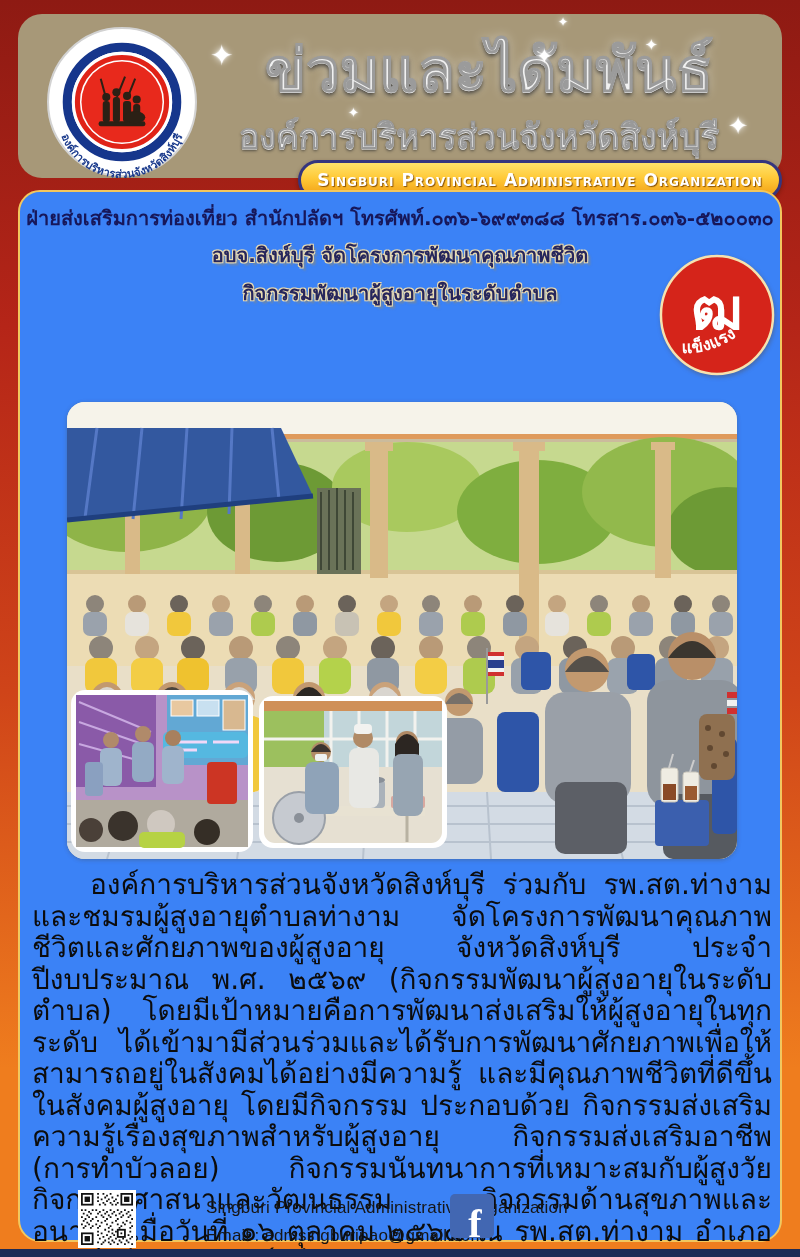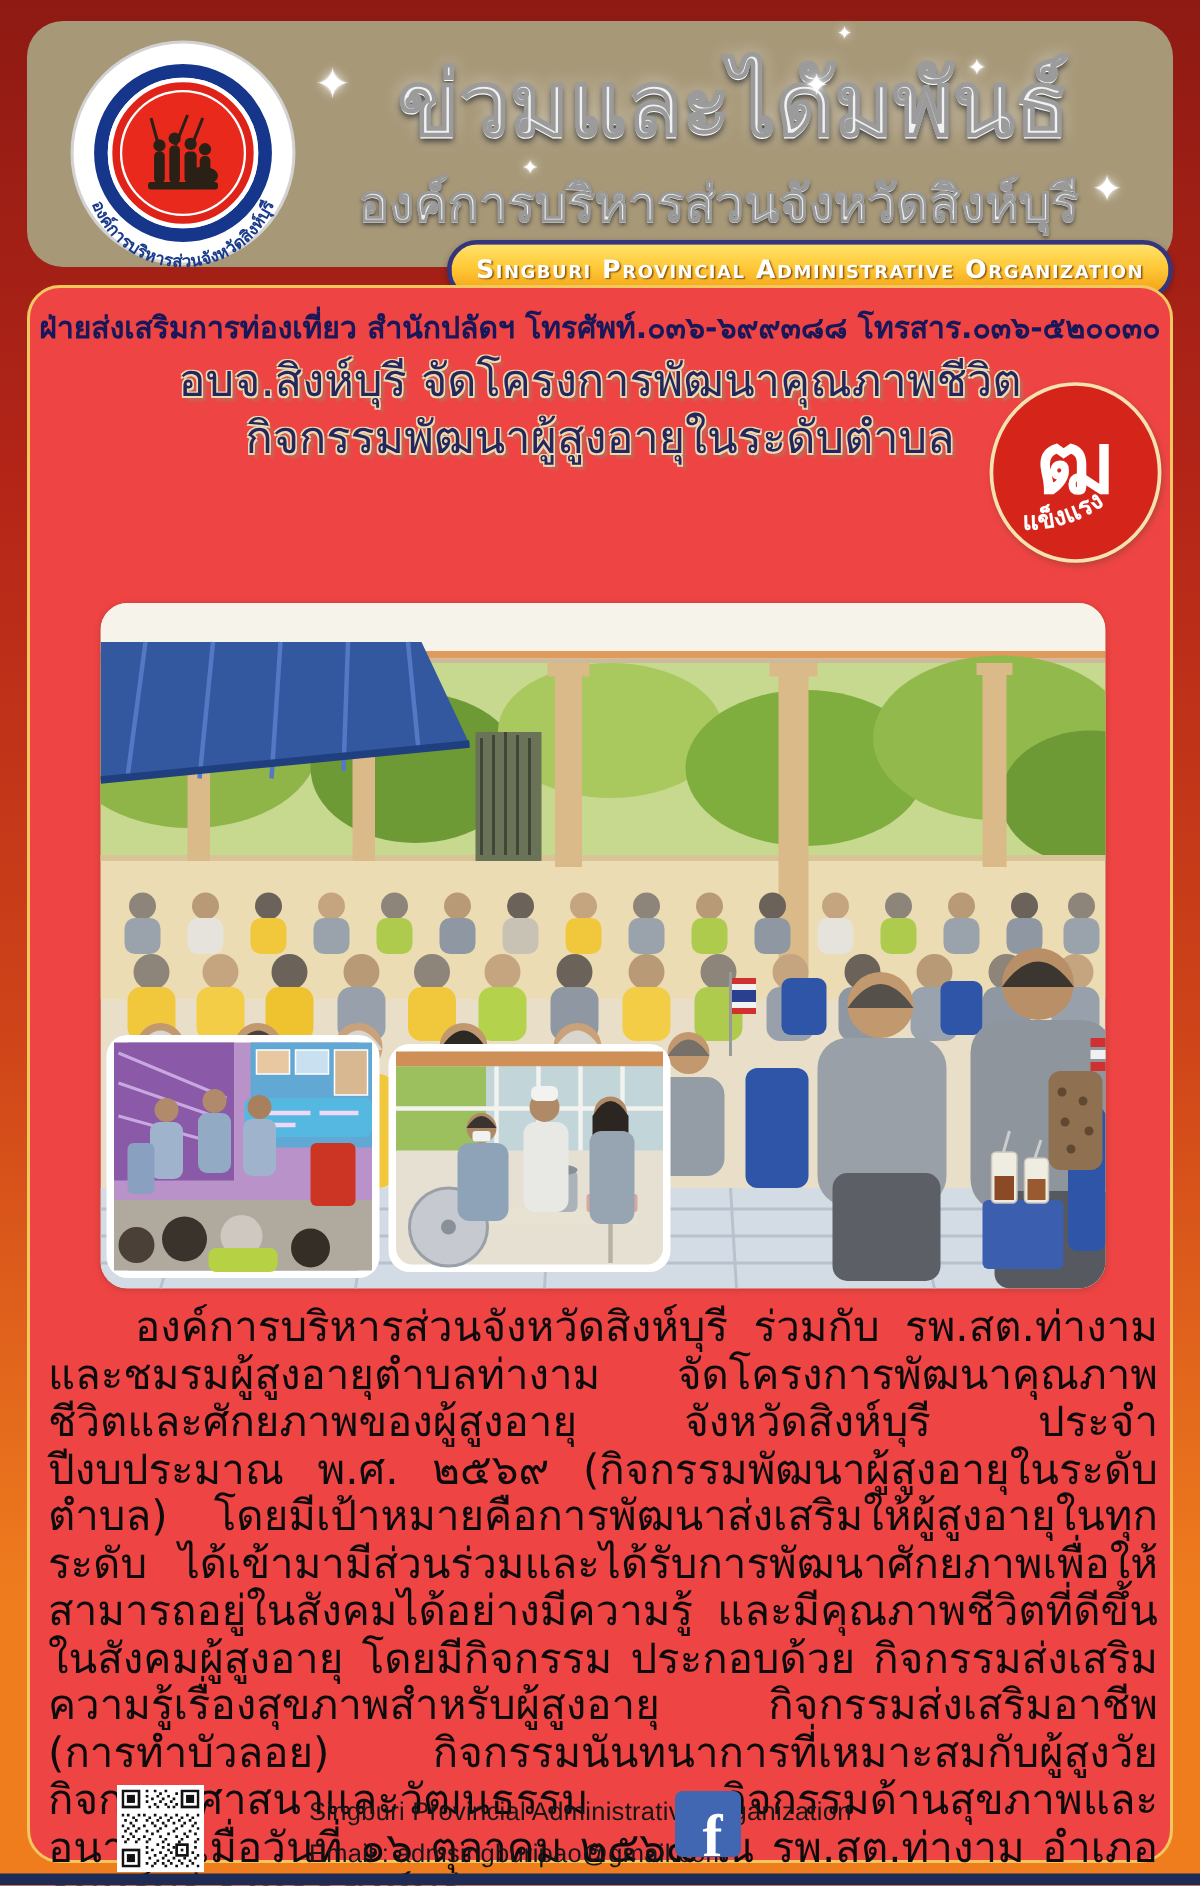--- a/index.html
+++ b/index.html
@@ -35,29 +35,29 @@
     display:flex; align-items:center; justify-content:center;
     box-shadow:0 2px 4px rgba(60,20,0,.45);
   }
   .org-pill span {
     font-variant:small-caps; font-weight:bold; font-size:17px; letter-spacing:1px;
     color:#ffffff; text-shadow:1px 1px 1px rgba(125,70,0,.9); white-space:nowrap;
   }
   
   .card {
     position:absolute; left:18px; top:190px; width:764px; height:1052px;
-    background:#ef4444; border:2px solid #f2c75e; border-radius:22px;
+    background:#3b82f6; border:2px solid #f2c75e; border-radius:22px;
   }
   .contact-bar {
     position:absolute; left:0; top:10px; width:100%; text-align:center;
     font-size:20px; font-weight:bold; color:#17175a; white-space:nowrap;
   }
   .ann-title { position:absolute; left:0; top:44px; width:100%; text-align:center; }
   .ann-title div {
-    font-size:30px; font-weight:normal; line-height:38px; white-space:nowrap;
+    font-size:20px; font-weight:bold; line-height:38px; white-space:nowrap;
     color:#26265c;
     text-shadow:-1px -1px 0 #eadcb2, 1px -1px 0 #eadcb2, -1px 1px 0 #eadcb2, 1px 1px 0 #eadcb2, 3px 3px 2px rgba(150,138,105,.55);
   }
   .badge { position:absolute; right:4px; top:62px; width:118px; height:122px; filter:drop-shadow(1px 2px 2px rgba(90,60,30,.35)); }
   .photo {
     position:absolute; left:47px; top:210px; width:670px; height:457px;
     border-radius:18px; overflow:hidden; box-shadow:0 1px 4px rgba(80,60,30,.3);
   }
   .body-par {
     position:absolute; left:12px; top:677px; width:740px;

